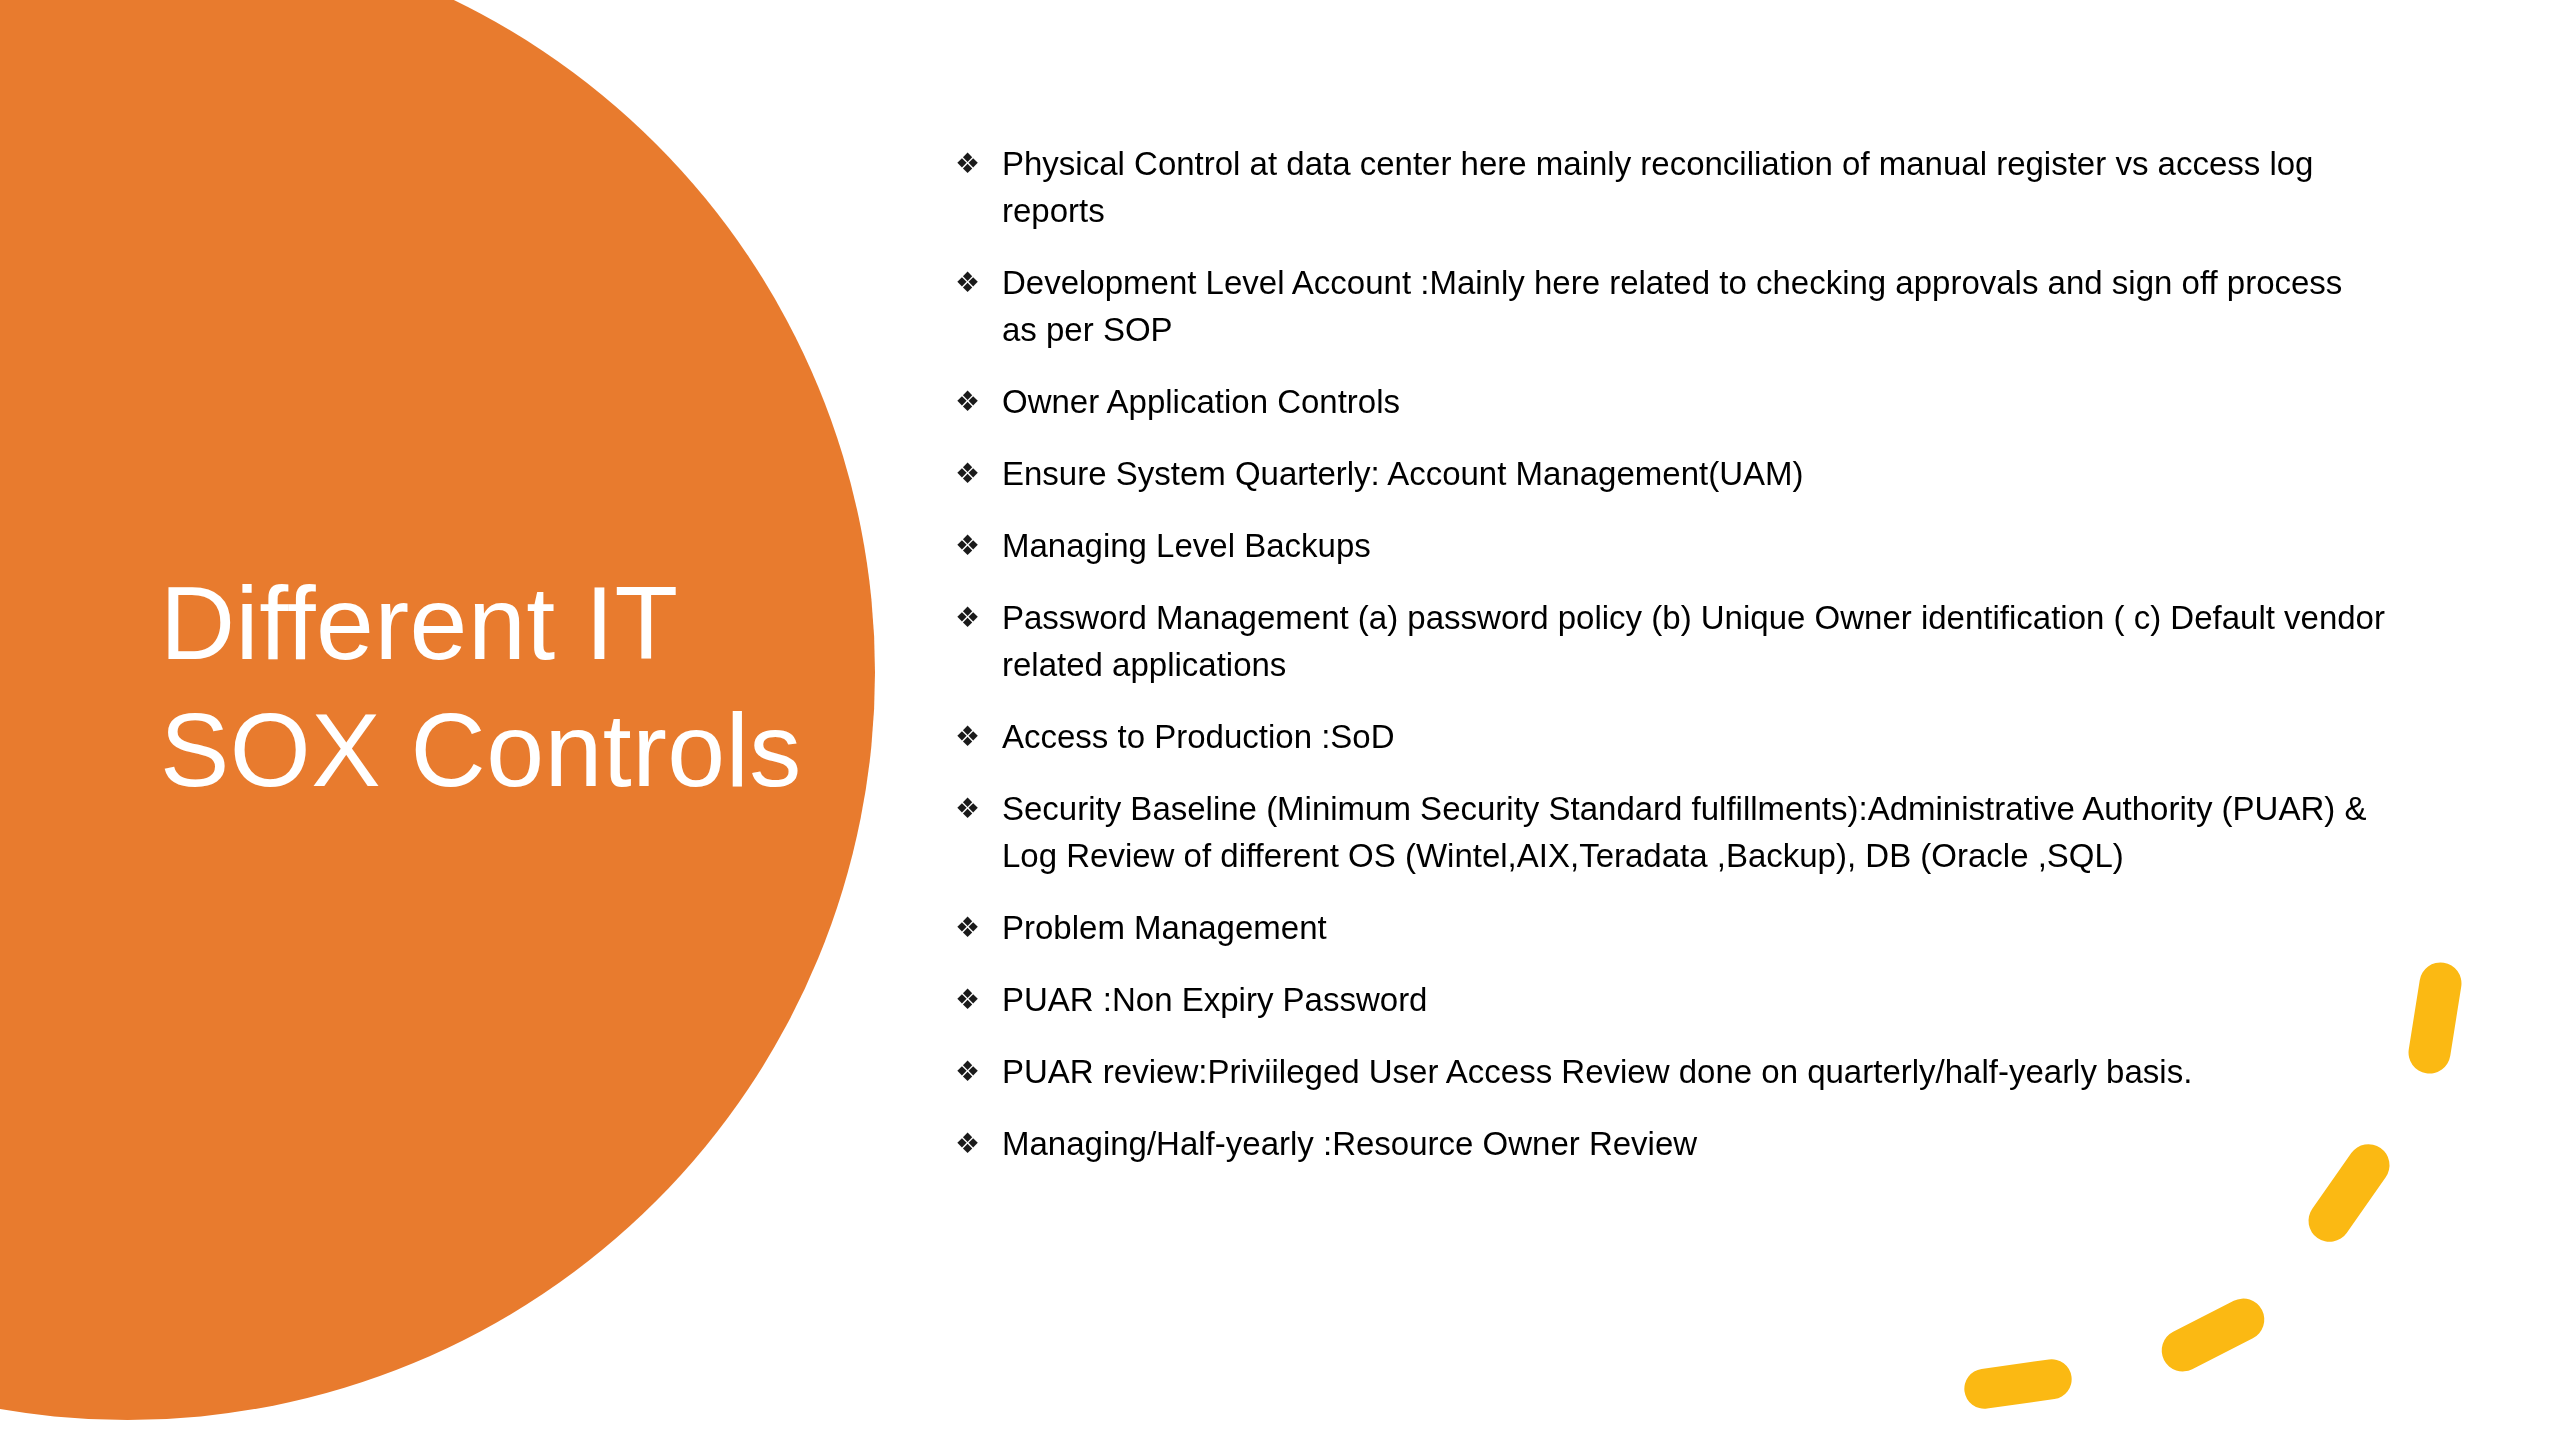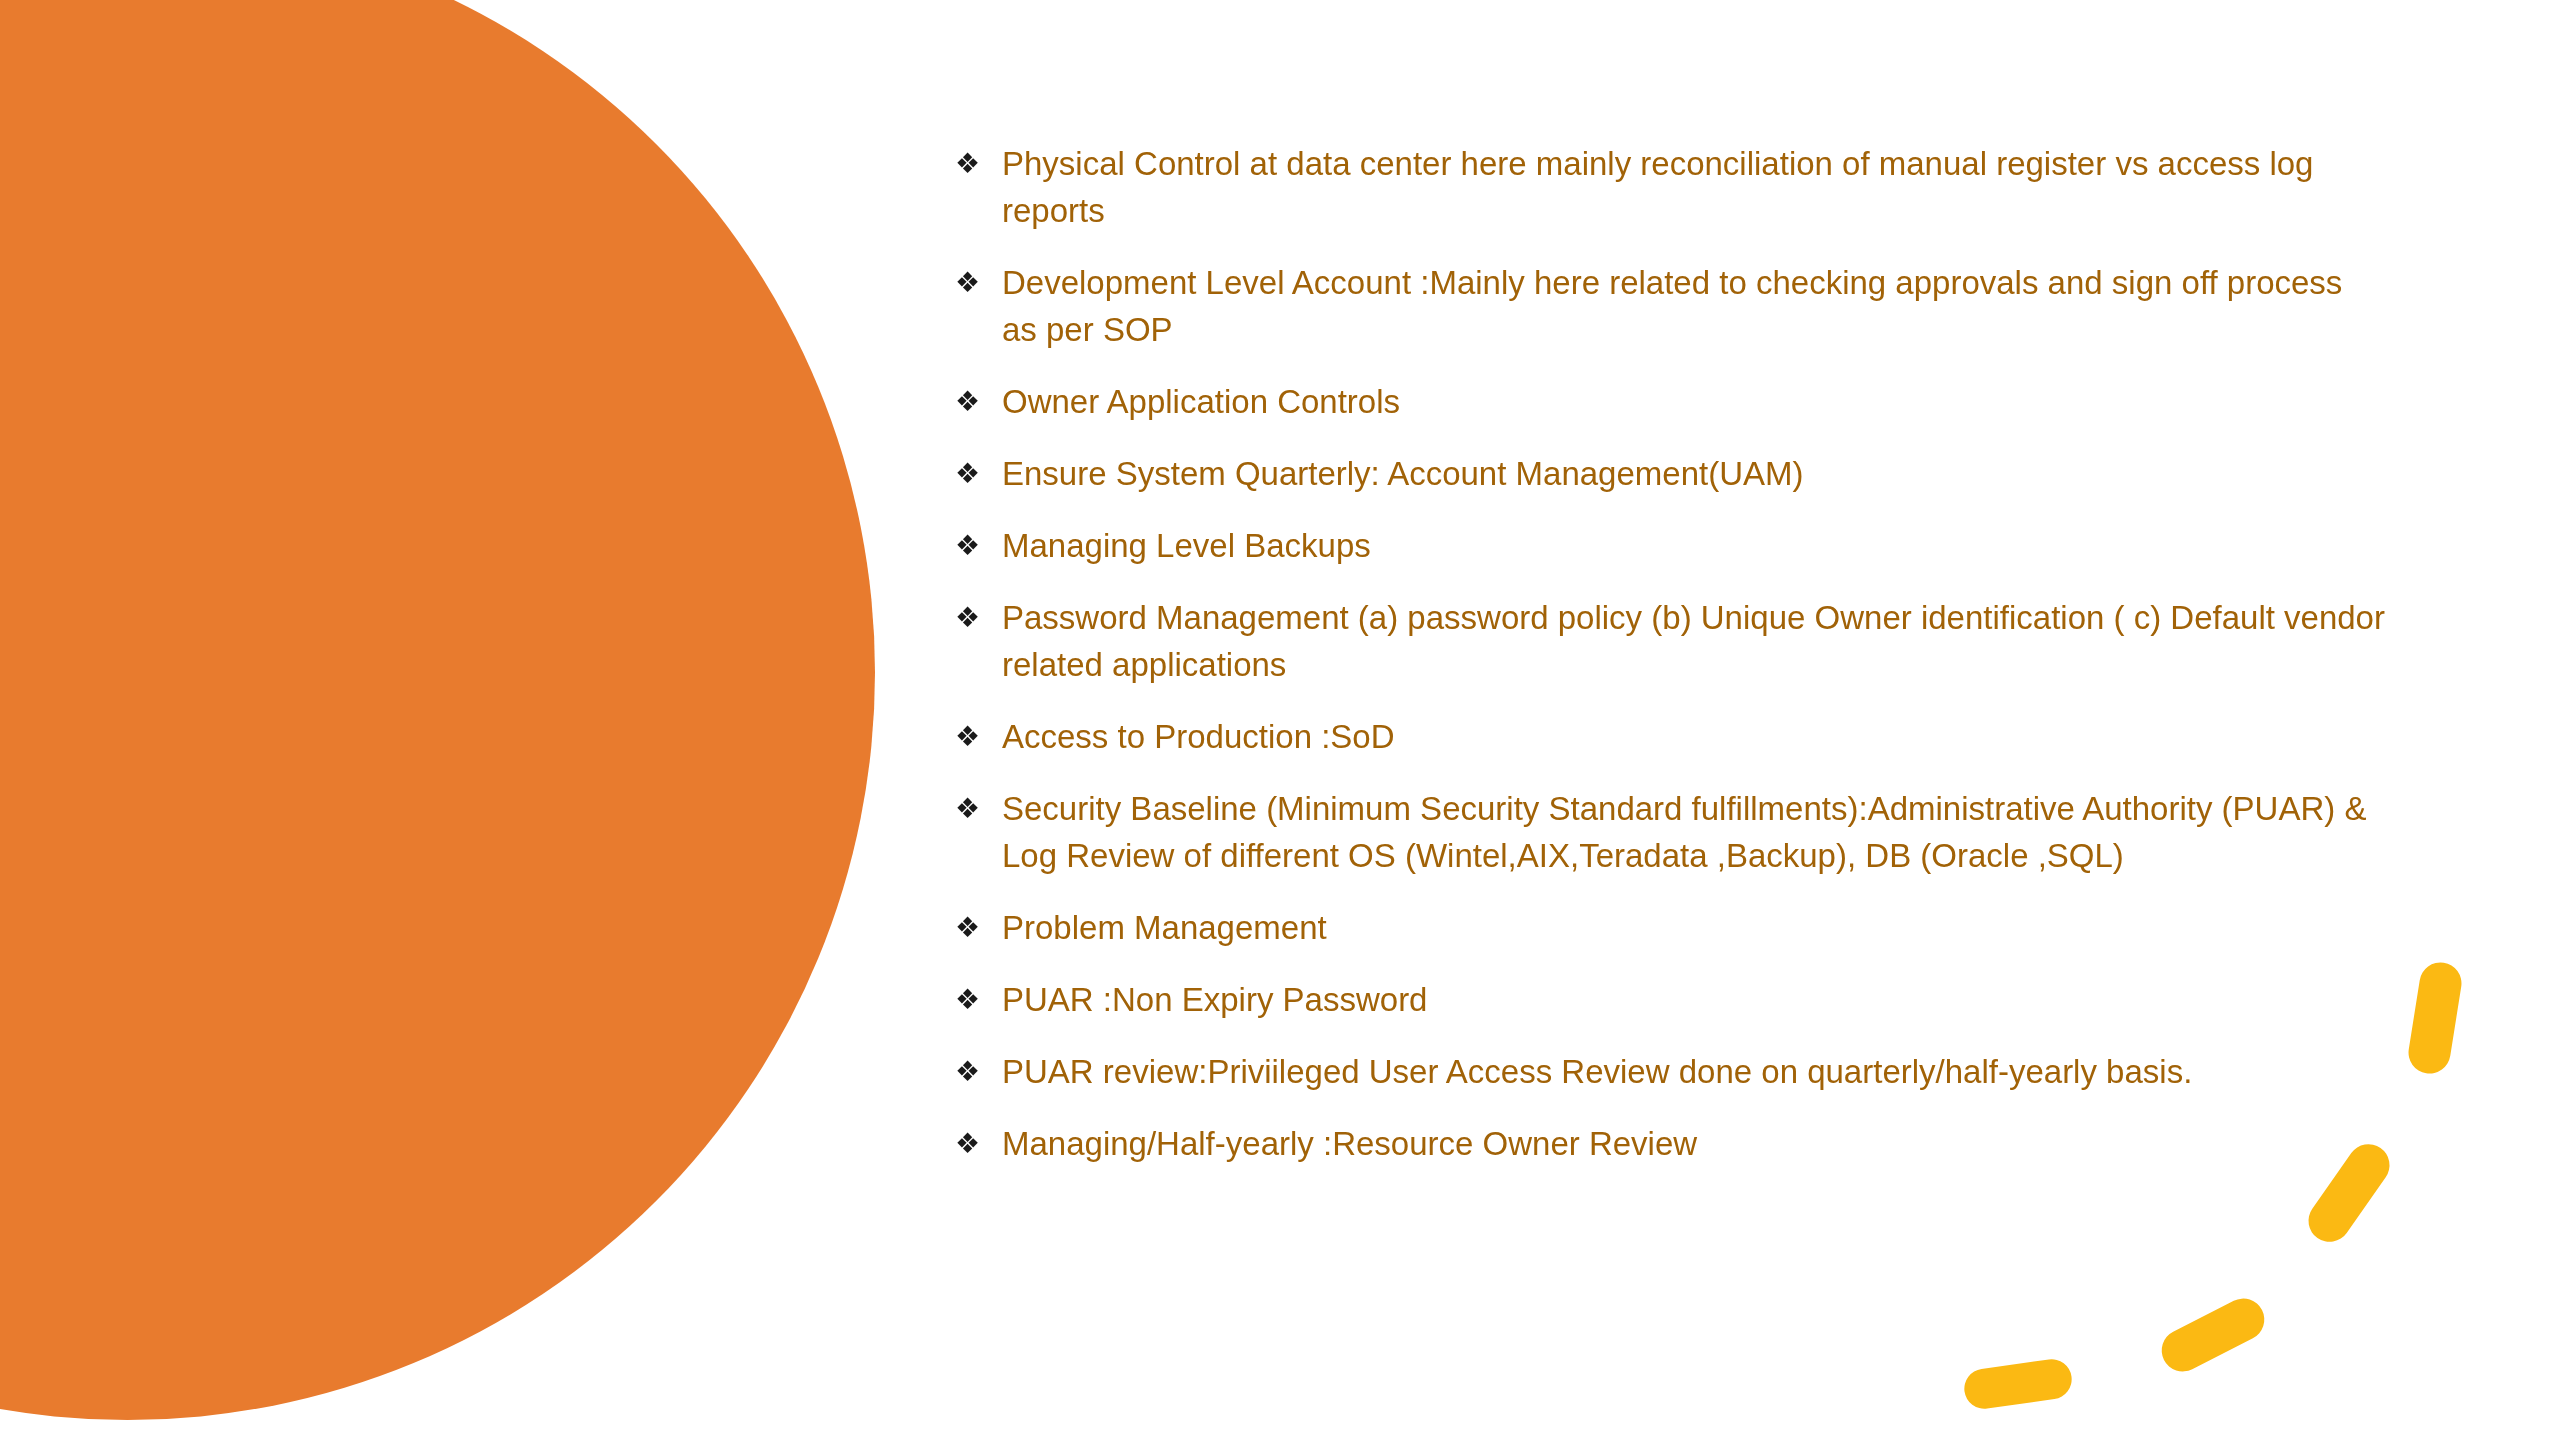--- a/index.html
+++ b/index.html
@@ -65,21 +65,21 @@
     font-size: 28px;
     line-height: 47px;
     color: #1a1a1a;
     text-align: left;
   }
 
   .bullet-text {
     flex: 1 1 auto;
     font-size: 33px;
     line-height: 47px;
-    color: #a16207;
+    color: #000000;
     white-space: pre-line;
   }
 
   
   .dash {
     position: absolute;
     background: #FBB913;
     border-radius: 999px;
   }
   #dash-1 {
@@ -111,20 +111,22 @@
     transform: rotate(82deg);
   }
 </style>
 </head>
 <body>
 
 <div id="slide">
 
   <div id="title-circle"></div>
 
+  <div id="title-block">Different IT
+SOX Controls</div>
 
   <div id="body-block">
 
   <div class="bullet-row">
         <span class="bullet-glyph">❖</span>
         <span class="bullet-text">Physical Control at data center here mainly reconciliation of manual register vs access log reports</span>
       </div>
       <div class="bullet-row">
         <span class="bullet-glyph">❖</span>
         <span class="bullet-text">Development Level Account :Mainly here related to checking approvals and sign off process as per  SOP</span>

